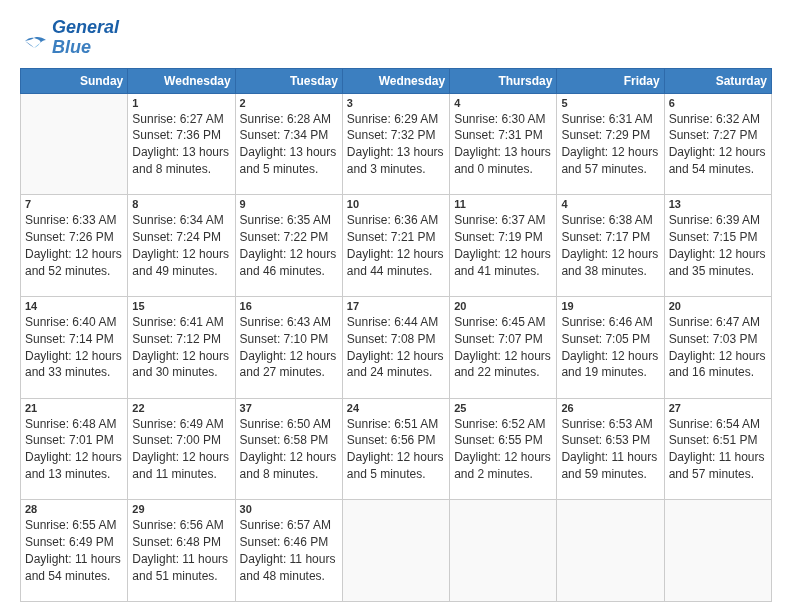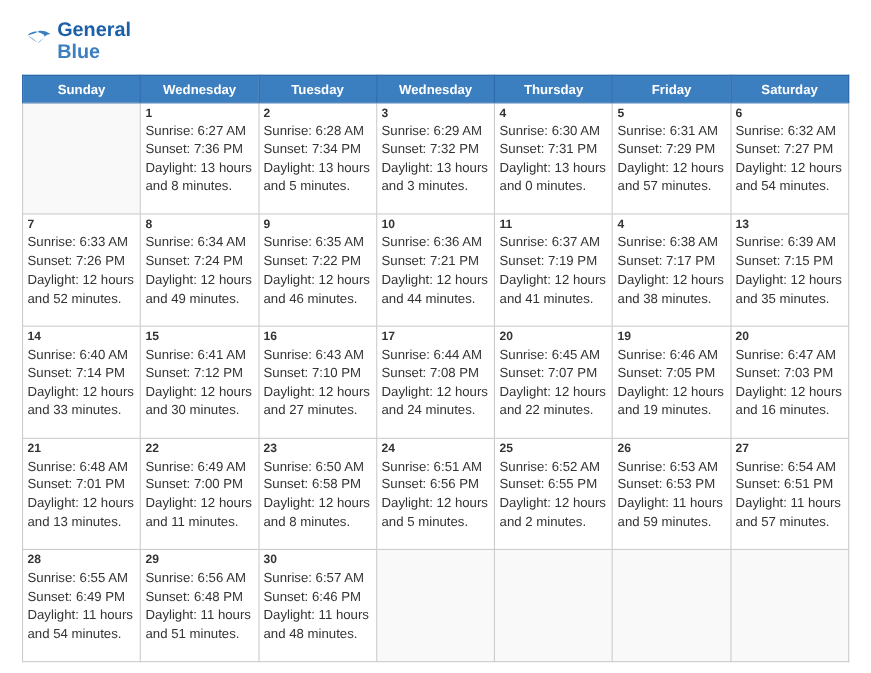--- a/index.html
+++ b/index.html
@@ -18,22 +18,23 @@
       flex-direction: column;
     }
     .header {
       display: flex;
       justify-content: space-between;
       align-items: flex-start;
       margin-bottom: 10px;
     }
     .logo {
       display: flex;
-      align-items: center;
+      align-items: flex-end;
       gap: 4px;
+      font-style: italic;
     }
     .logo-text {
       font-size: 18px;
       font-weight: bold;
       color: #333;
       line-height: 1.1;
     }
     .logo-text span {
       color: #1a5fa8;
     }
@@ -59,21 +60,21 @@
       border-collapse: collapse;
       flex: 1;
       table-layout: fixed;
     }
     .calendar-table th {
       background: #3c7fc0;
       color: #fff;
       font-size: 12px;
       font-weight: bold;
       padding: 5px 4px;
-      text-align: center;
+      text-align: right;
       border: 1px solid #2e6aaa;
     }
     .calendar-table td {
       border: 1px solid #ccc;
       vertical-align: top;
       padding: 3px 4px;
       font-size: 9.5px;
       color: #333;
       height: 82px;
     }
@@ -263,21 +264,21 @@
           Sunrise: 6:48 AM<br>Sunset: 7:01 PM<br>Daylight: 12 hours and 13 minutes.
         </div>
       </td>
           <td>
         <span class="day-number">22</span>
         <div class="day-info">
           Sunrise: 6:49 AM<br>Sunset: 7:00 PM<br>Daylight: 12 hours and 11 minutes.
         </div>
       </td>
           <td>
-        <span class="day-number">23</span>
+        <span class="day-number">37</span>
         <div class="day-info">
           Sunrise: 6:50 AM<br>Sunset: 6:58 PM<br>Daylight: 12 hours and 8 minutes.
         </div>
       </td>
           <td>
         <span class="day-number">24</span>
         <div class="day-info">
           Sunrise: 6:51 AM<br>Sunset: 6:56 PM<br>Daylight: 12 hours and 5 minutes.
         </div>
       </td>

